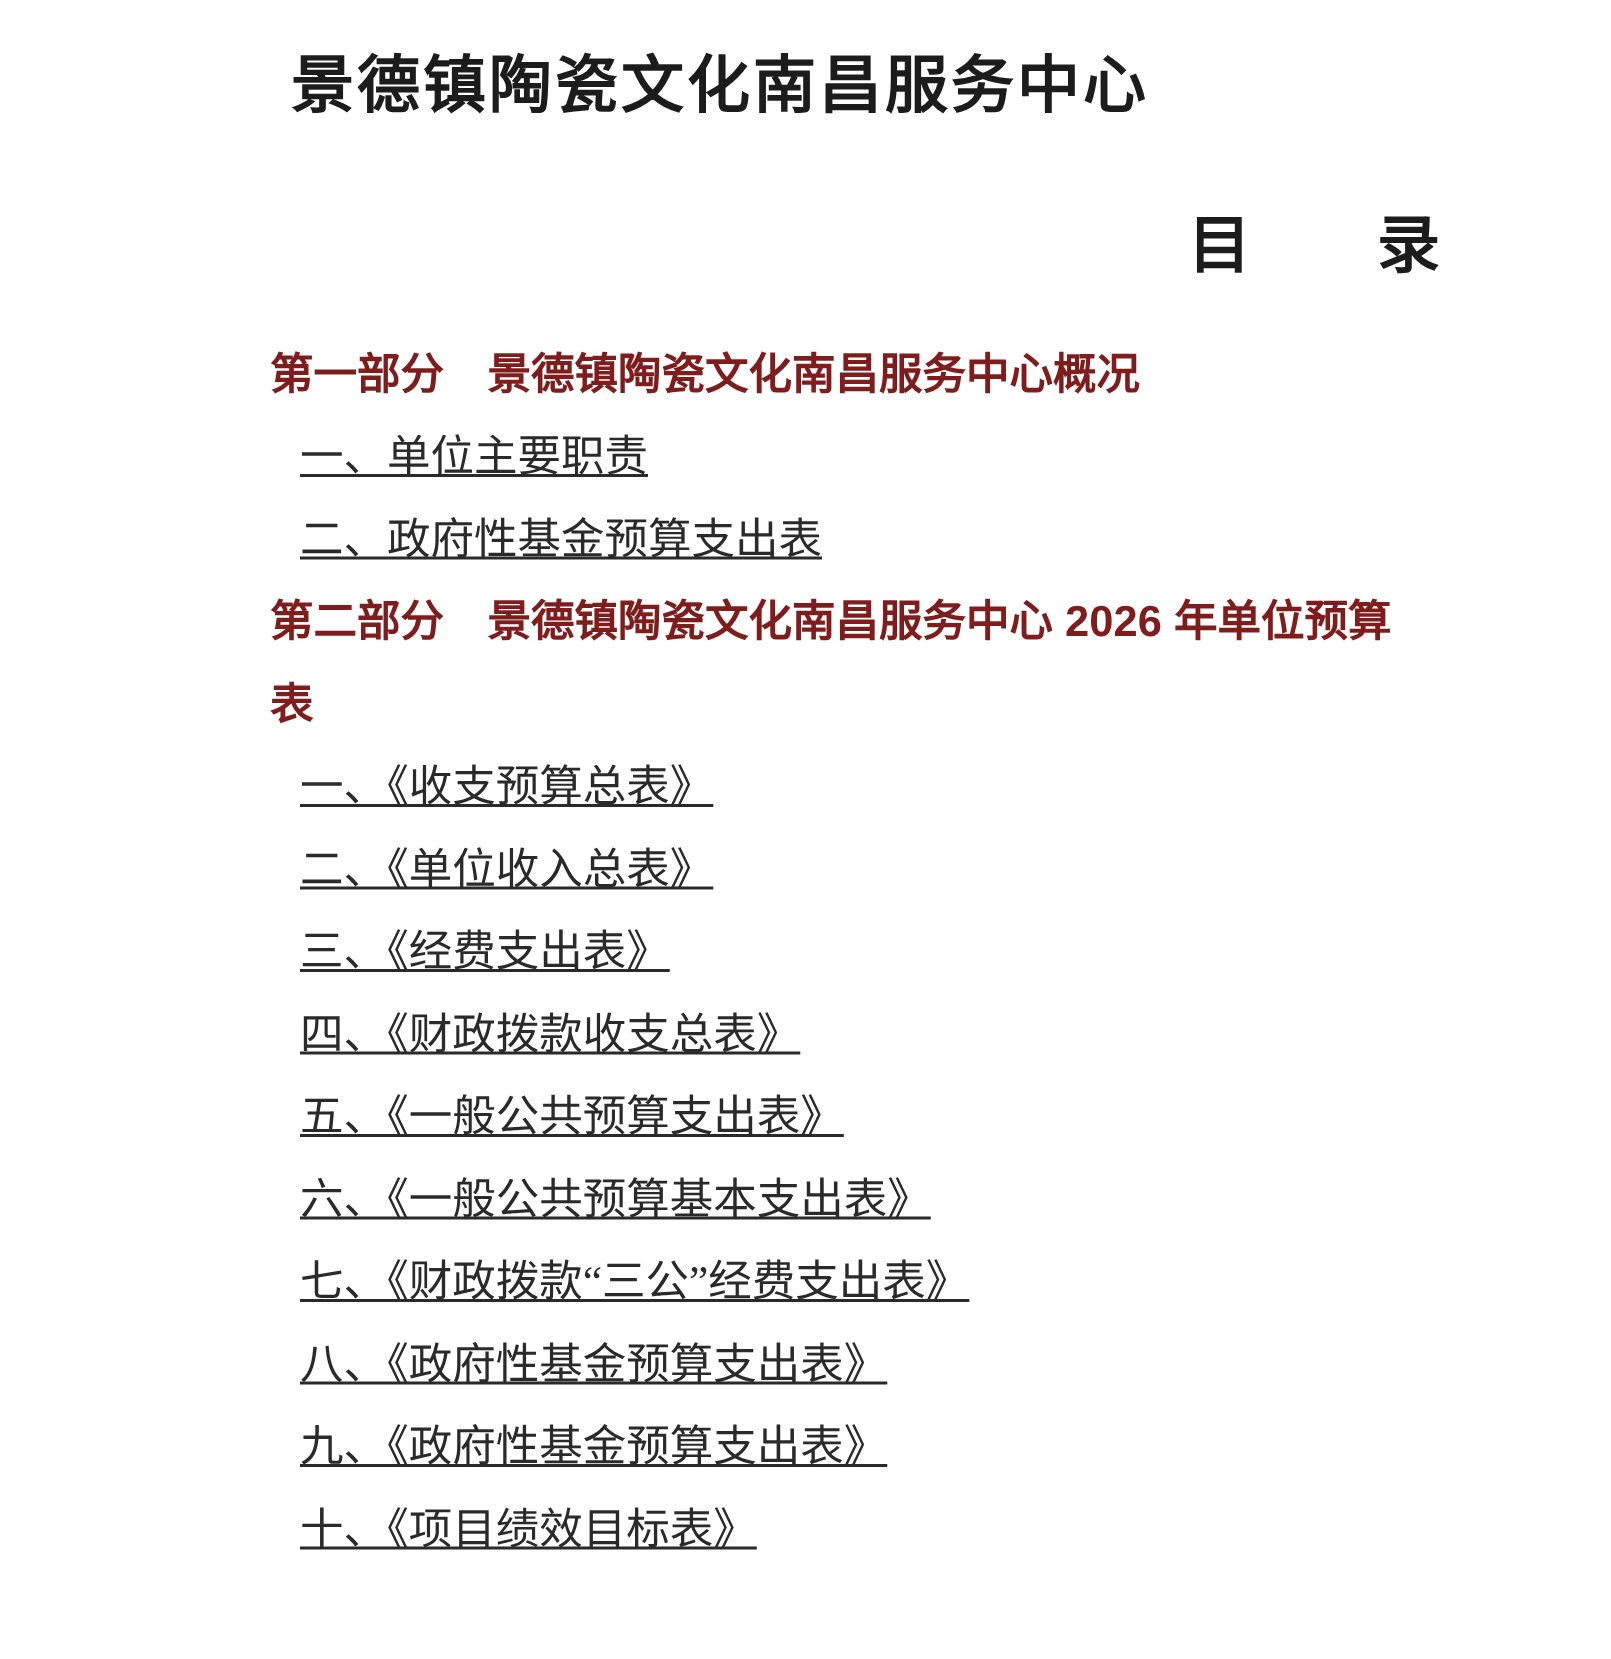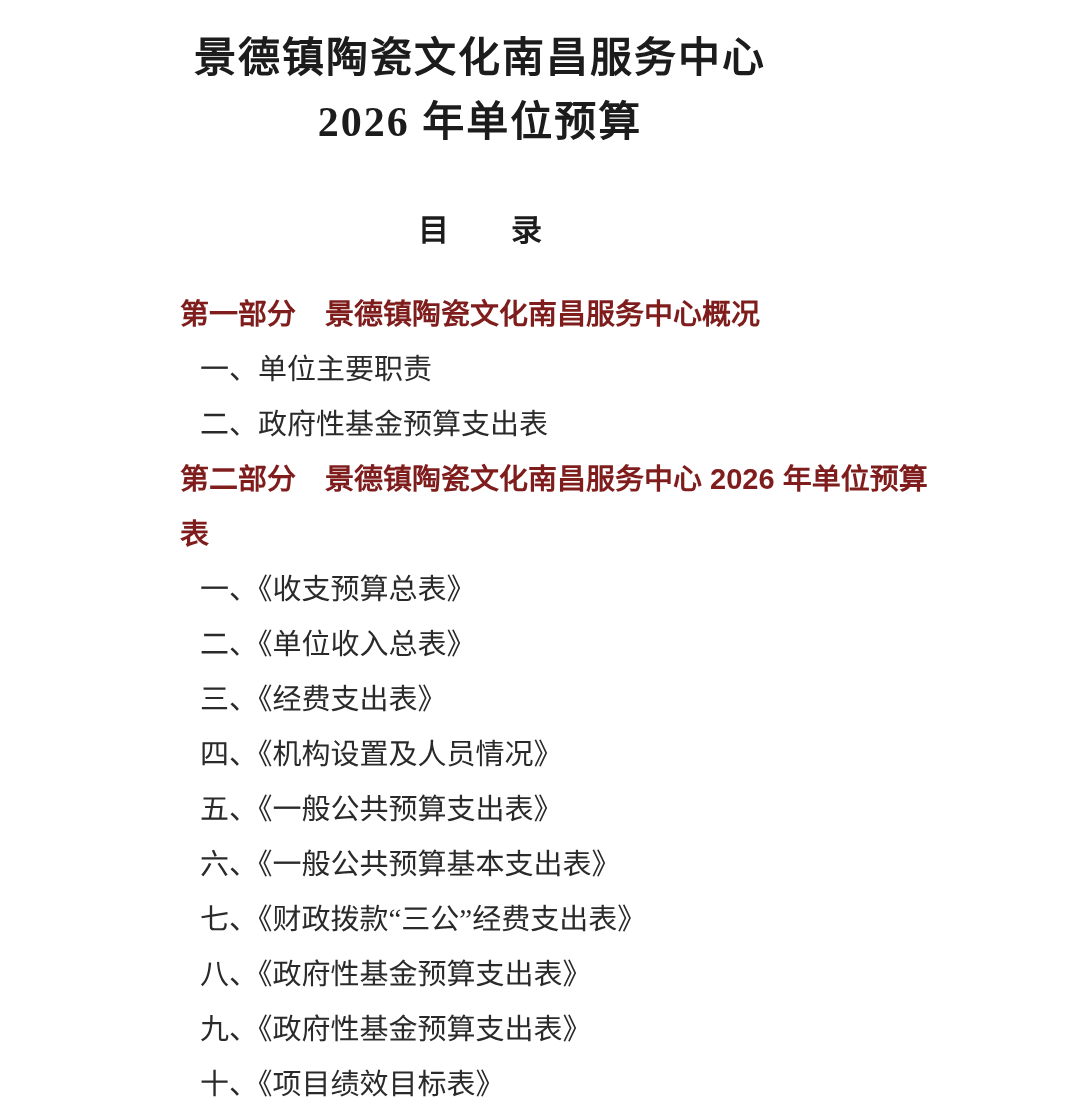--- a/index.html
+++ b/index.html
@@ -25,70 +25,70 @@
   .doc-title {
     margin: 0;
     font-size: 42px;
     line-height: 64px;
     letter-spacing: 2px;
     white-space: nowrap;
   }
   
   .toc-title {
     margin-top: 50px;
-    text-align: center;
-    font-family: Liberation Serif, serif;
+    text-align: right;
+    font-family: Liberation Mono, monospace;
     font-weight: bold;
-    font-size: 31px;
+    font-size: 42px;
     line-height: 54px;
   }
   
   .toc-content {
     margin: 29px 124px 0 180px; 
     width: 770px;
     font-size: 29px;
     line-height: 55px;
   }
   .part-heading {
     font-family: "Liberation Sans", "DejaVu Sans", sans-serif;
     font-weight: bold;
     color: #7f1d1d;
   }
   .toc-item {
     padding-left: 20px; 
     font-family: "Liberation Serif", "DejaVu Serif", serif; 
     font-weight: normal;
     color: #2a2a2a;
+    text-decoration: underline;
   }
 </style>
 </head>
 <body>
 
 <div class="page">
 
   <header class="doc-header">
     <h1 class="doc-title">景德镇陶瓷文化南昌服务中心</h1>
-    <h1 class="doc-title">2026 年单位预算</h1>
   </header>
 
   <div class="toc-title">目　　录</div>
 
   <main class="toc-content">
 
     <div class="part-heading">第一部分　景德镇陶瓷文化南昌服务中心概况</div>
 
     <div class="toc-item">一、单位主要职责</div>
     <div class="toc-item">二、政府性基金预算支出表</div>
 
     <div class="part-heading">第二部分　景德镇陶瓷文化南昌服务中心 2026 年单位预算表</div>
 
     <div class="toc-item">一、《收支预算总表》</div>
     <div class="toc-item">二、《单位收入总表》</div>
     <div class="toc-item">三、《经费支出表》</div>
-    <div class="toc-item">四、《机构设置及人员情况》</div>
+    <div class="toc-item">四、《财政拨款收支总表》</div>
     <div class="toc-item">五、《一般公共预算支出表》</div>
     <div class="toc-item">六、《一般公共预算基本支出表》</div>
     <div class="toc-item">七、《财政拨款“三公”经费支出表》</div>
     <div class="toc-item">八、《政府性基金预算支出表》</div>
     <div class="toc-item">九、《政府性基金预算支出表》</div>
     <div class="toc-item">十、《项目绩效目标表》</div>
 
   </main>
 </div>
 

